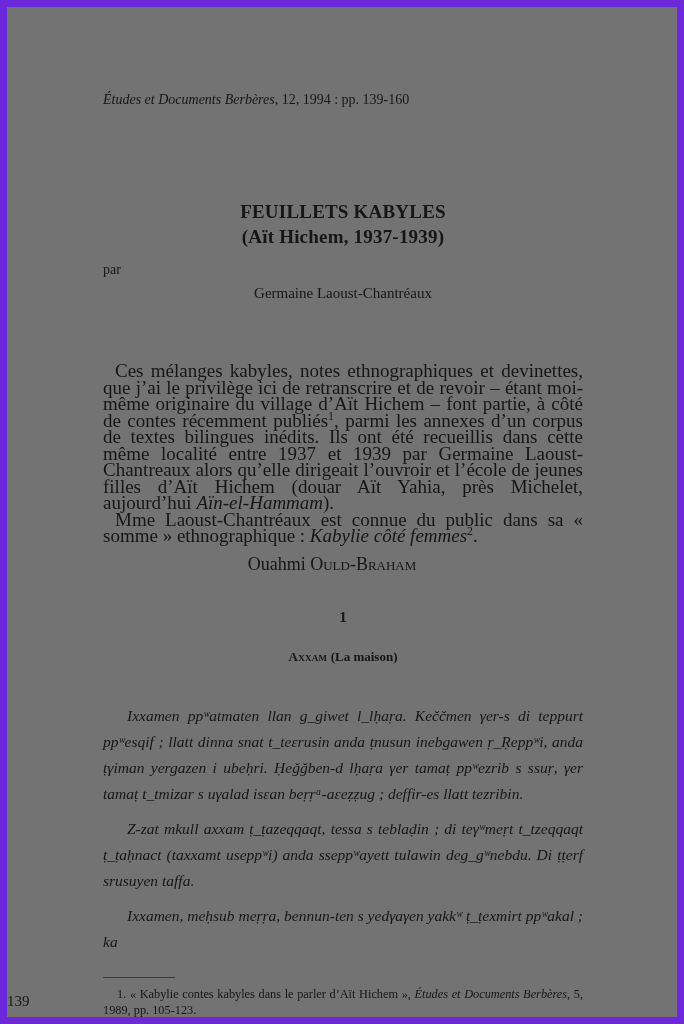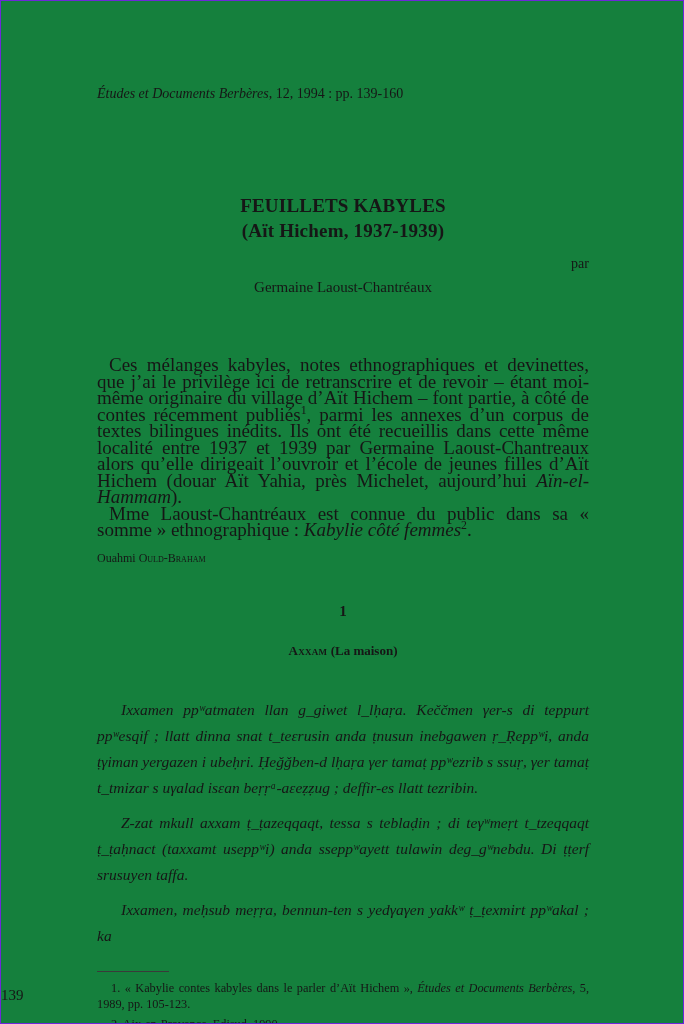--- a/index.html
+++ b/index.html
@@ -3,22 +3,22 @@
 <meta charset="utf-8">
 <style>
   * { margin: 0; padding: 0; box-sizing: border-box; }
   html, body { background: #ffffff; }
   body { width: 684px; height: 1024px; }
 
   .page {
     position: relative;
     width: 684px;
     height: 1024px;
-    background: #15803d;
-    border: 1px solid #6d28d9;
+    background: #737373;
+    border: 7px solid #6d28d9;
     font-family: "Liberation Serif", "DejaVu Serif", serif;
     color: #161616;
     overflow: hidden;
   }
 
   .content {
     position: absolute;
     left: 96px;
     right: 94px;
     top: 0;
@@ -37,21 +37,21 @@
   }
   .title-block h1 {
     font-size: 19px;
     line-height: 25px;
     font-weight: bold;
     letter-spacing: 0.2px;
   }
 
   .byline {
     margin-top: 12px;
-    text-align: right;
+    text-align: left;
     font-size: 14px;
     line-height: 18px;
   }
   .author {
     margin-top: 4px;
     text-align: center;
     font-size: 15px;
     line-height: 20px;
   }
 
@@ -66,23 +66,23 @@
   }
   .intro i { font-style: italic; }
   sup {
     font-size: 0.62em;
     vertical-align: super;
     line-height: 0;
   }
 
   .attribution {
     margin-top: 10px;
-    text-align: left;
+    text-align: center;
     padding-right: 22px;
-    font-size: 12px;
+    font-size: 18px;
     line-height: 18px;
   }
   .smallcaps { font-variant: small-caps; }
 
   .section-number {
     margin-top: 34px;
     text-align: center;
     font-size: 15px;
     font-weight: bold;
     line-height: 20px;

